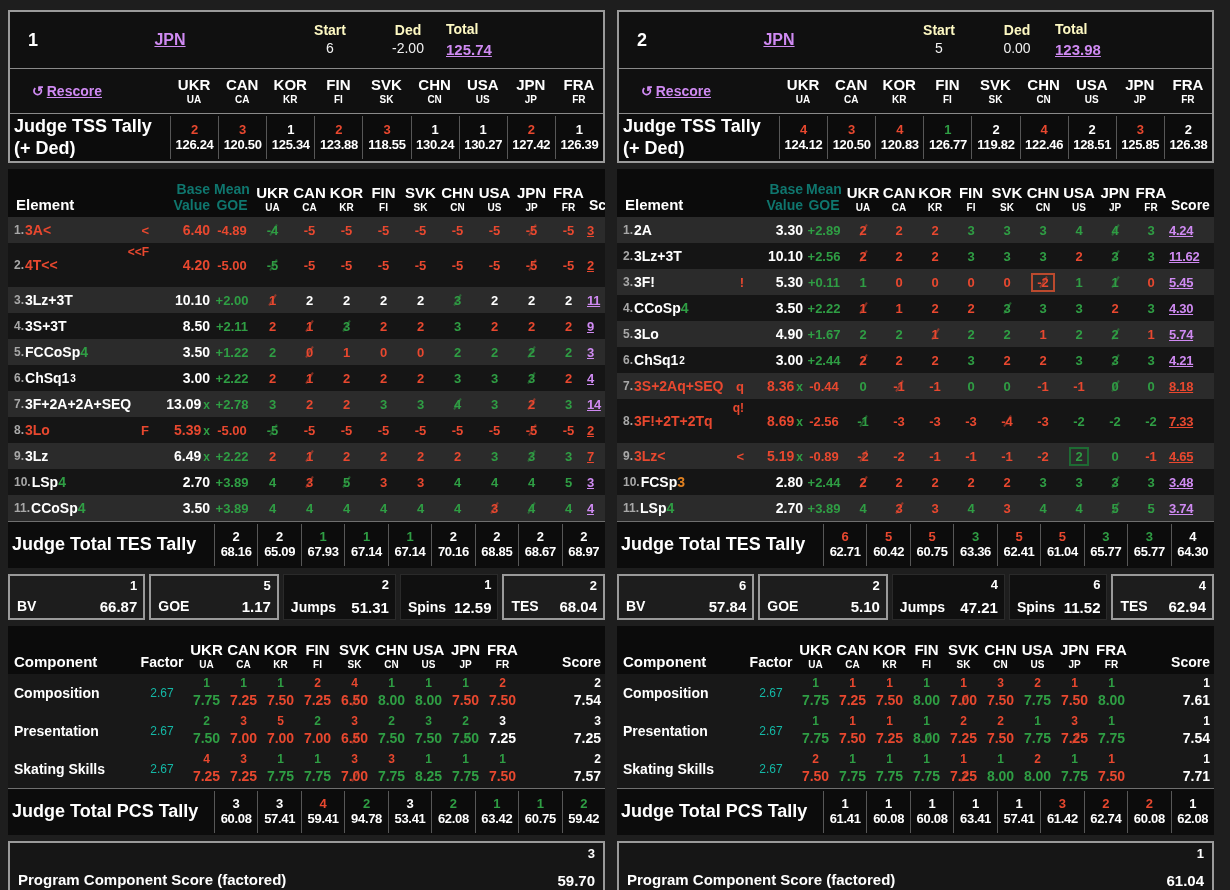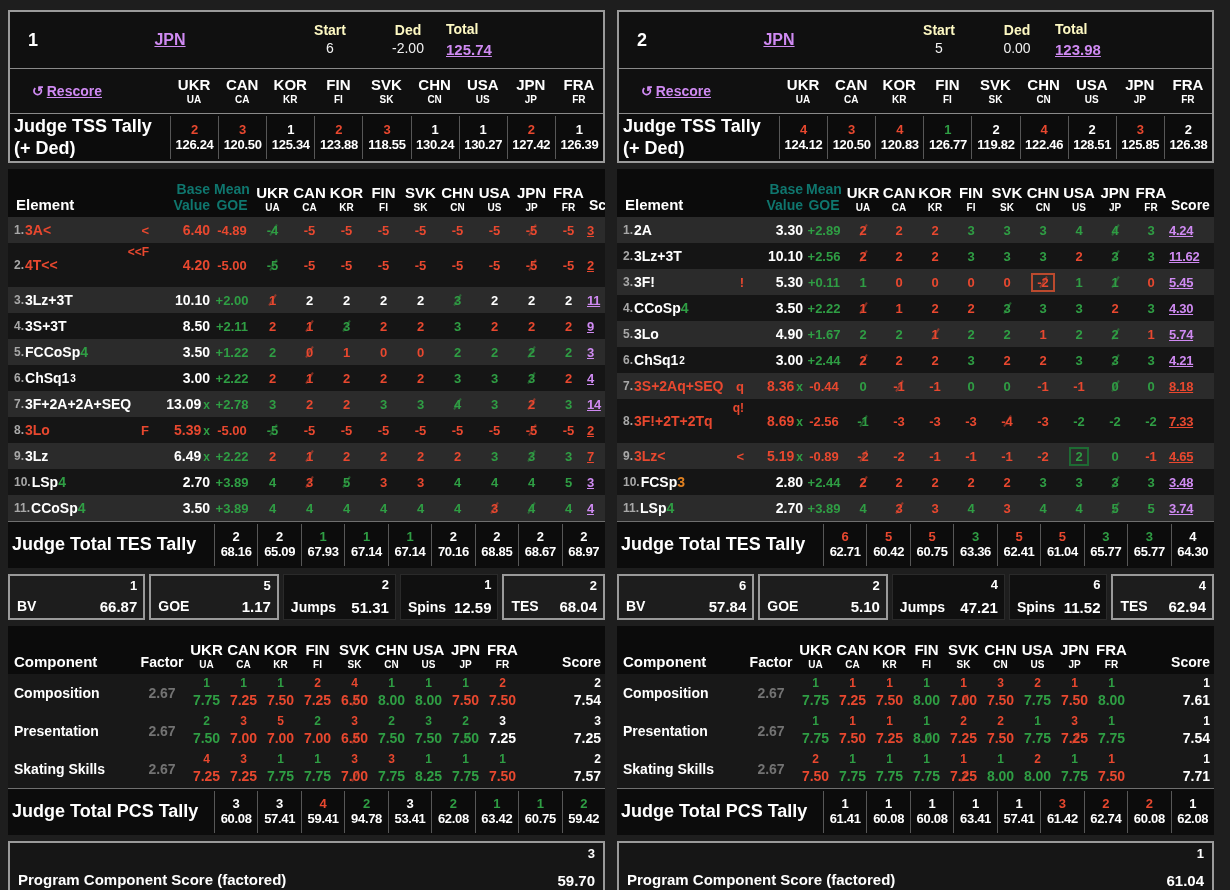--- a/index.html
+++ b/index.html
@@ -77,21 +77,21 @@
   .bx0{flex:1.38;}.bx1{flex:1.3;}.bx2{flex:1.15;}.bx3{flex:1;}.bx4{flex:1.02;}
   
   .comptable{margin-top:6px;background:#181818;}
   .cp-grid{display:grid;grid-template-columns:128px 52px repeat(9,37px) 1fr;}
   .chead{background:#0b0b0b;height:44px;align-items:end;padding-bottom:4px;}
   .h-cmp{padding-left:6px;font-size:15px;color:#fff;}
   .h-fct{text-align:center;font-size:14px;color:#fff;}
   .h-sc2{text-align:right;font-size:14px;color:#fff;padding-right:4px;}
   .crow{align-items:center;height:38px;}
   .cname{padding-left:6px;font-size:14px;color:#fff;}
-  .cfactor{text-align:center;font-size:14px;color:#737373;font-weight:700;}
+  .cfactor{text-align:center;font-size:12px;color:#14b8a6;font-weight:400;}
   .ccell{text-align:center;line-height:1.15;}
   .ccell .cr{display:block;font-size:12px;}
   .ccell .cv{display:inline-block;position:relative;font-size:14px;}
   .cscore{text-align:right;padding-right:4px;line-height:1.15;color:#fff;}
   .cscore .cr{display:block;font-size:12px;}
   .cscore .cv{font-size:14px;}
   .pcs-grid{grid-template-columns:206px repeat(9,1fr);height:42px;border-top:1px solid #6f6f6f;}
   
   .pcsbox{margin-top:6px;border:2px solid #9a9a9a;background:#161616;position:relative;height:50px;}
   .pcsbox .pl{position:absolute;left:8px;bottom:5px;font-size:15px;color:#fff;}

